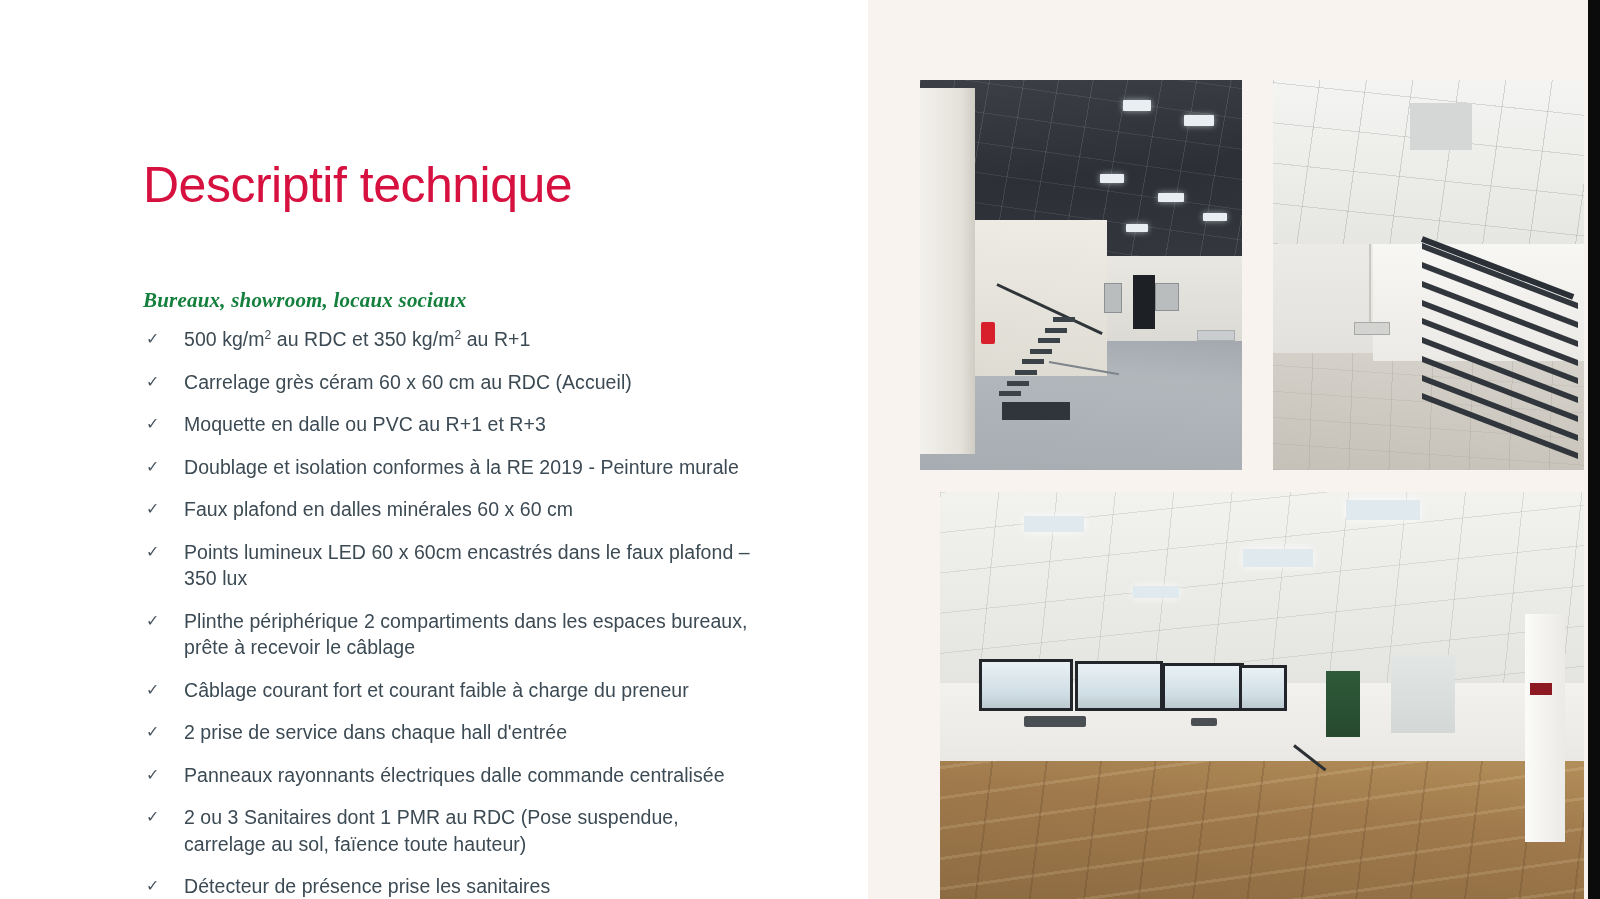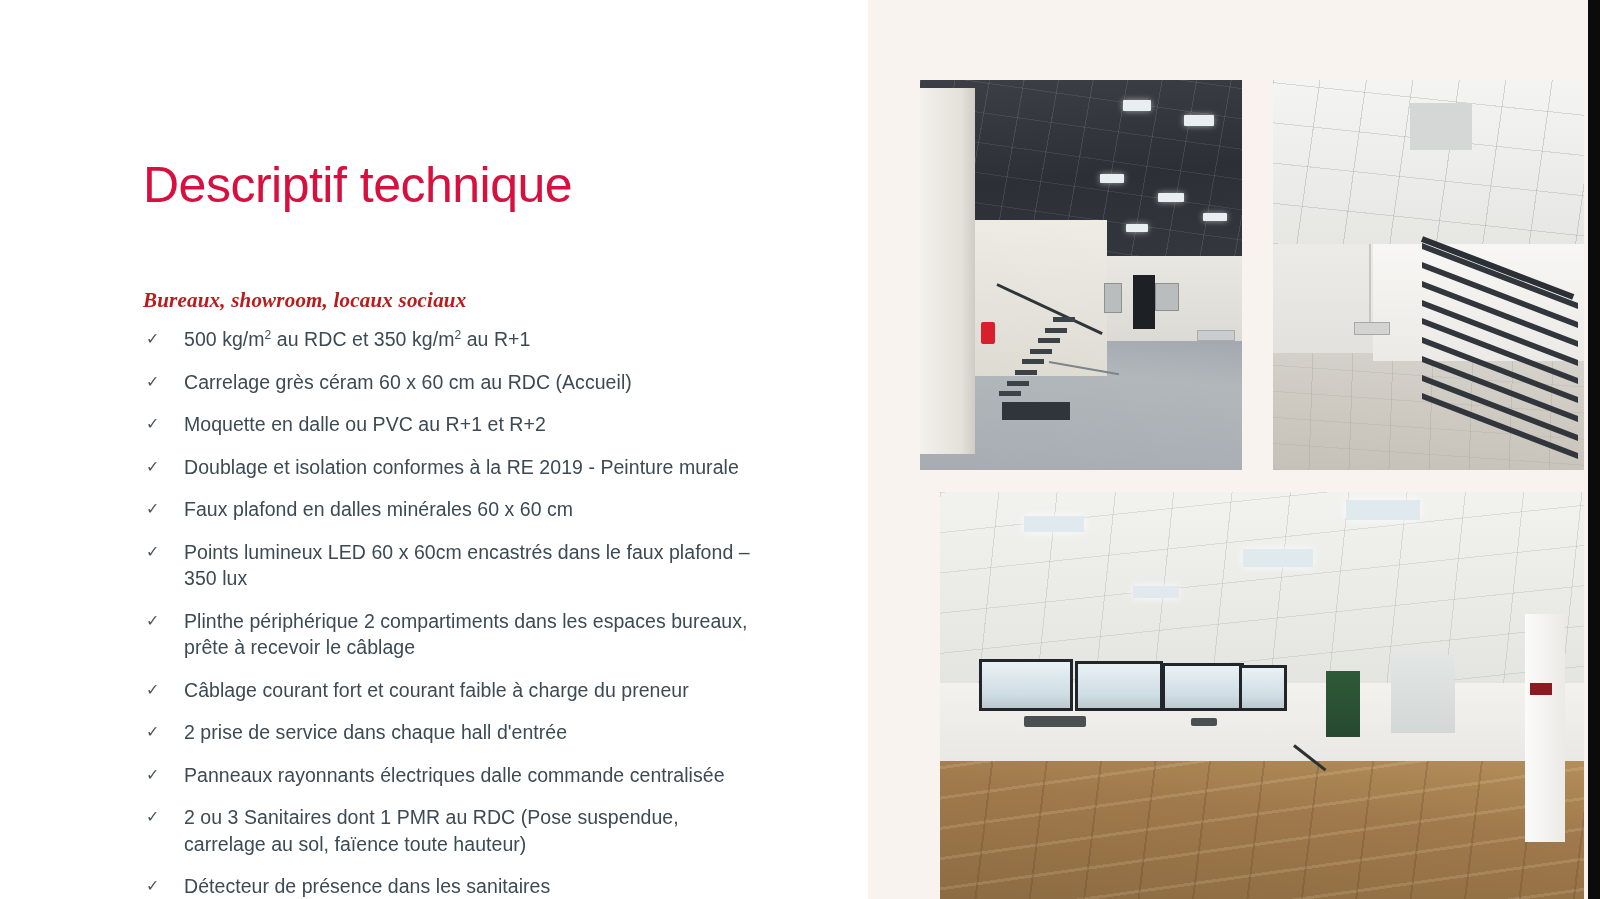--- a/index.html
+++ b/index.html
@@ -117,21 +117,21 @@
   
   .slide-title{
     position:absolute;left:143px;top:160px;
     font-size:50px;font-weight:400;letter-spacing:-.5px;
     color:#D6103F;line-height:1;white-space:nowrap;
   }
   .subtitle{
     position:absolute;left:143px;top:288px;
     font-family:"Liberation Serif",serif;
     font-style:italic;font-weight:700;font-size:21px;
-    color:#b91c1c;letter-spacing:.2px;white-space:nowrap;
+    color:#15803d;letter-spacing:.2px;white-space:nowrap;
   }
   .bullet-list{
     position:absolute;left:143px;top:326px;width:710px;
   }
   .bullet{
     display:flex;align-items:flex-start;
     margin-bottom:16px;
   }
   .bullet .check{
     flex:0 0 38px;
@@ -249,21 +249,21 @@
     <div class="bullet">
       <span class="check">✓</span>
       <span class="btext">500 kg/m<sup>2</sup> au RDC et 350 kg/m<sup>2</sup> au R+1</span>
     </div>
     <div class="bullet">
       <span class="check">✓</span>
       <span class="btext">Carrelage grès céram 60 x 60 cm au RDC (Accueil)</span>
     </div>
     <div class="bullet">
       <span class="check">✓</span>
-      <span class="btext">Moquette en dalle ou PVC au R+1 et R+2</span>
+      <span class="btext">Moquette en dalle ou PVC au R+1 et R+3</span>
     </div>
     <div class="bullet">
       <span class="check">✓</span>
       <span class="btext">Doublage et isolation conformes à la RE 2019 - Peinture murale</span>
     </div>
     <div class="bullet">
       <span class="check">✓</span>
       <span class="btext">Faux plafond en dalles minérales 60 x 60 cm</span>
     </div>
     <div class="bullet">
@@ -285,15 +285,15 @@
     <div class="bullet">
       <span class="check">✓</span>
       <span class="btext">Panneaux rayonnants électriques dalle commande centralisée</span>
     </div>
     <div class="bullet">
       <span class="check">✓</span>
       <span class="btext">2 ou 3 Sanitaires dont 1 PMR au RDC (Pose suspendue,<br>carrelage au sol, faïence toute hauteur)</span>
     </div>
     <div class="bullet">
       <span class="check">✓</span>
-      <span class="btext">Détecteur de présence dans les sanitaires</span>
+      <span class="btext">Détecteur de présence prise les sanitaires</span>
     </div>
   </div>
 
 </body></html>

